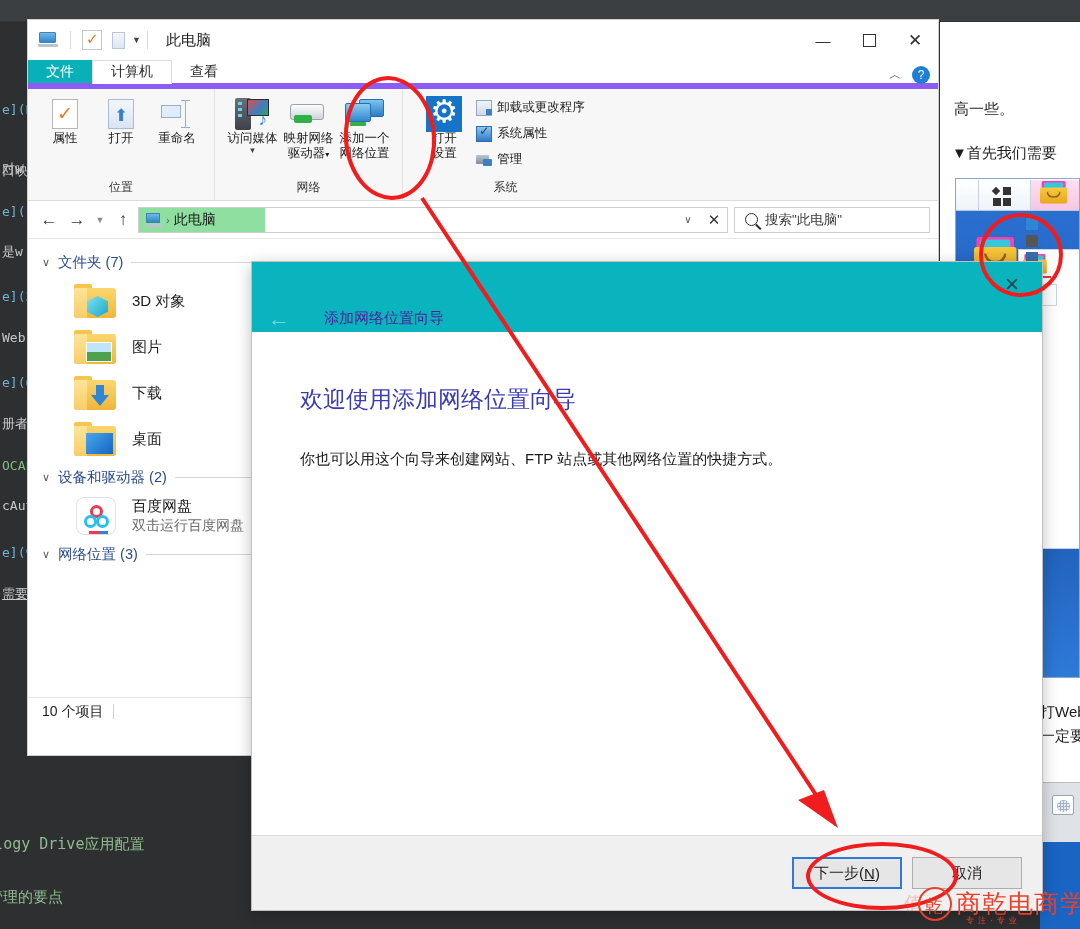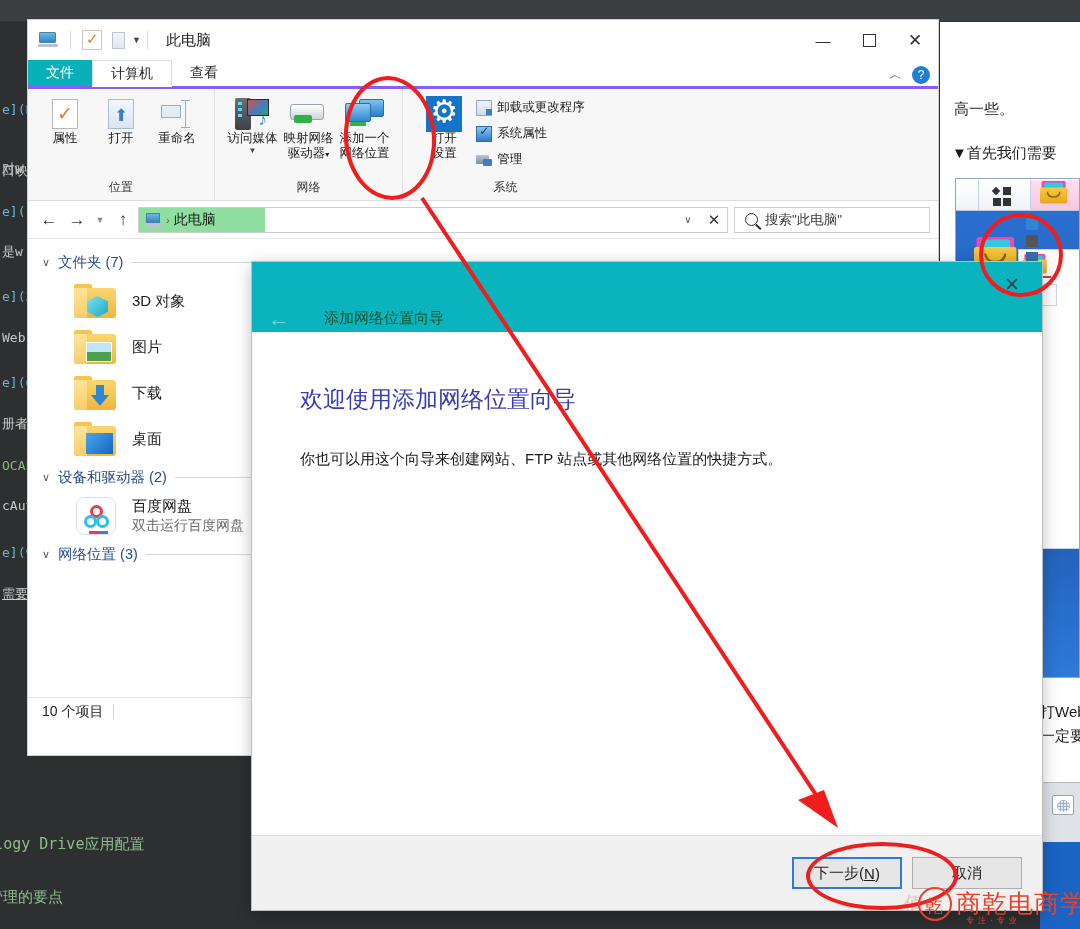--- a/index.html
+++ b/index.html
@@ -118,21 +118,21 @@
   .exp-title-text { font-size: 15px; color: #1b1b1b; margin-left: 12px; }
   .win-ctrls { position: absolute; right: 0; top: 0; display: flex; }
   .win-btn {
     width: 46px; height: 40px; display: flex; align-items: center;
     justify-content: center; font-size: 15px; color: #333;
   }
   .win-btn.close { font-size: 17px; }
 
   .exp-tabs {
     position: relative; height: 29px; background: #ffffff;
-    border-bottom: 3px solid #8b5cf6; display: flex; align-items: stretch;
+    border-bottom: 6px solid #8b5cf6; display: flex; align-items: stretch;
   }
   .exp-tab {
     display: flex; align-items: center; padding: 0 18px;
     font-size: 14px; color: #2b2b2b;
   }
   .exp-tab.file { background: #09b0b7; color: #ffffff; font-weight: normal; }
   .exp-tab.active { background: #ffffff; border: 1px solid #dcdcdc; border-bottom: 1px solid #ffffff; margin-bottom:-1px; }
   .ribbon-right { position:absolute; right: 8px; top: 0; height:29px; display:flex; align-items:center; gap:10px;}
   .ribbon-collapse { font-size: 13px; color:#444; }
   .help-btn {
@@ -270,21 +270,21 @@
   }
   .wiz-title {
     position: relative; height: 70px; background: #0ab4bf;
     display: flex; align-items: center;
   }
   .wiz-back {
     position:absolute; left: 16px; top: 46px; font-size: 22px; color: #6fd7de;
     line-height: 1;
   }
   .wiz-title-text {
-    position:absolute; left: 72px; top: 47px; font-size: 15px; color:#14532d;
+    position:absolute; left: 72px; top: 47px; font-size: 15px; color:#4c1d95;
   }
   .wiz-close {
     position:absolute; right: 8px; top: 4px; width: 44px; height: 36px;
     display:flex; align-items:center; justify-content:center;
     font-size: 19px; color: #1b4e52;
   }
   .wiz-body { position:relative; height: 503px; background:#ffffff; padding: 52px 48px 0 48px; }
   .wiz-h1 { font-size: 23px; color: #3b3bb5; margin-bottom: 30px; }
   .wiz-p { font-size: 15px; color: #1b1b1b; line-height: 27px; margin-bottom: 24px; }
   .wiz-footer {

